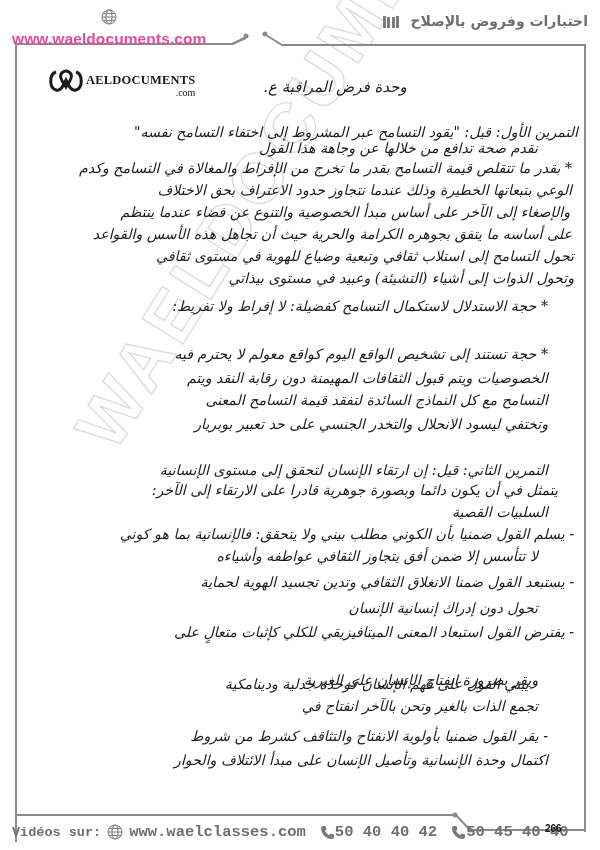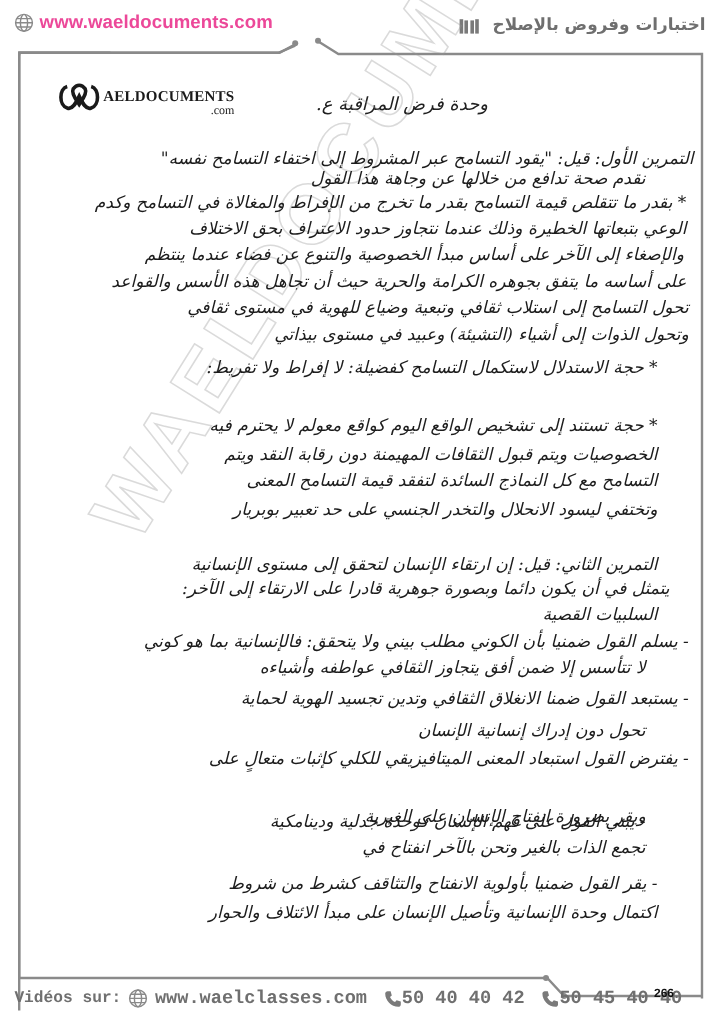--- a/index.html
+++ b/index.html
@@ -5,21 +5,21 @@
     html, body { margin: 0; padding: 0; }
     body {
       width: 600px; height: 850px; position: relative; overflow: hidden;
       background: #ffffff; color: #1a1a1a;
       font-family: "DejaVu Sans", sans-serif;
     }
     .hdr-left {
       position: absolute; left: 12px; top: 9px; height: 20px;
       display: flex; align-items: center; gap: 5px;
       font-family: "Liberation Sans", sans-serif; font-weight: bold;
-      font-size: 15.5px; color: #ec4899; letter-spacing: 0.1px;
+      font-size: 15.5px; color: #ec4899; letter-spacing: 0.1px; flex-direction: column;
     }
     .hdr-right {
       position: absolute; right: 12px; top: 7px; height: 22px;
       display: flex; align-items: flex-end; gap: 10px; direction: rtl;
       font-family: "DejaVu Sans", sans-serif; font-weight: bold;
       font-size: 14px; color: #6f6f6f;
     }
     .frame-svg { position: absolute; left: 0; top: 0; }
     .logo {
       position: absolute; left: 48px; top: 68px;

